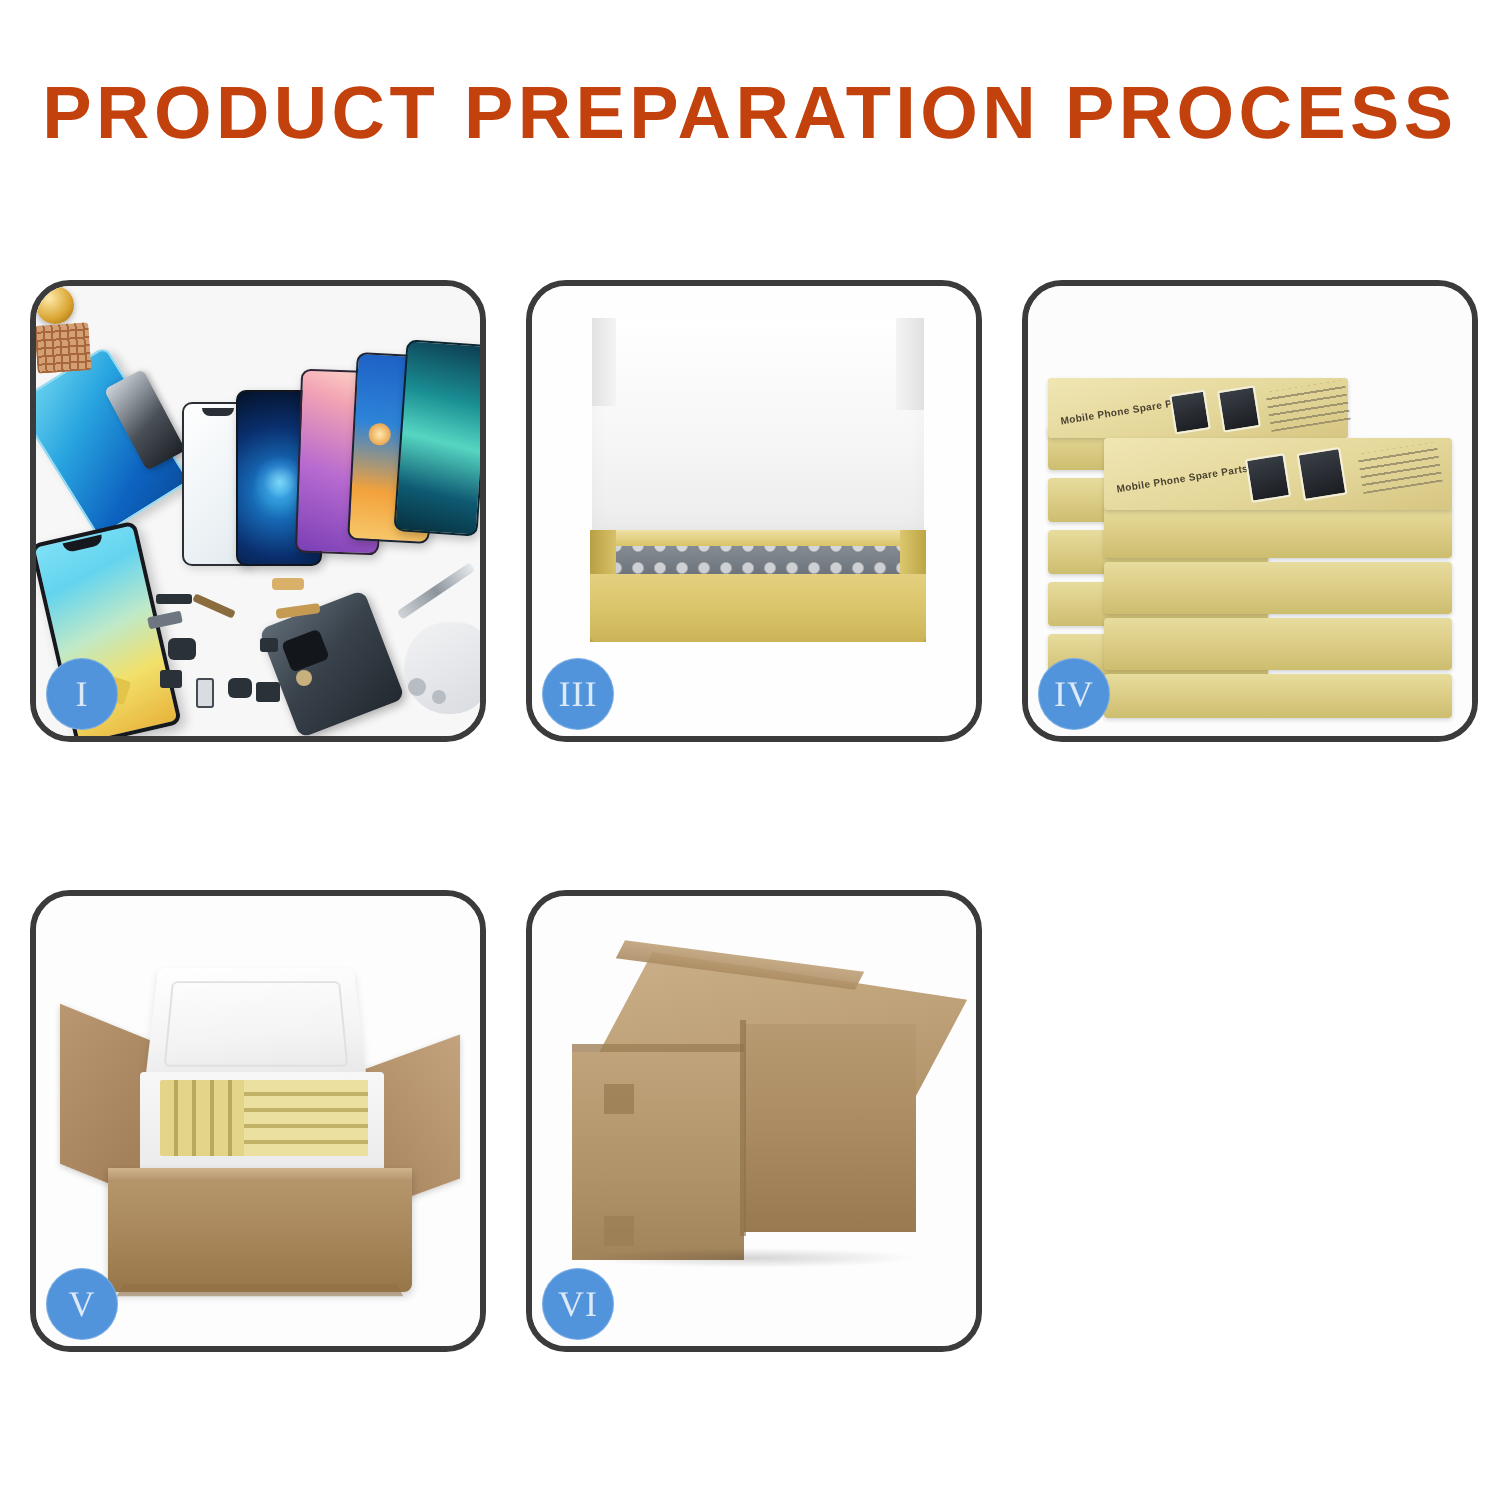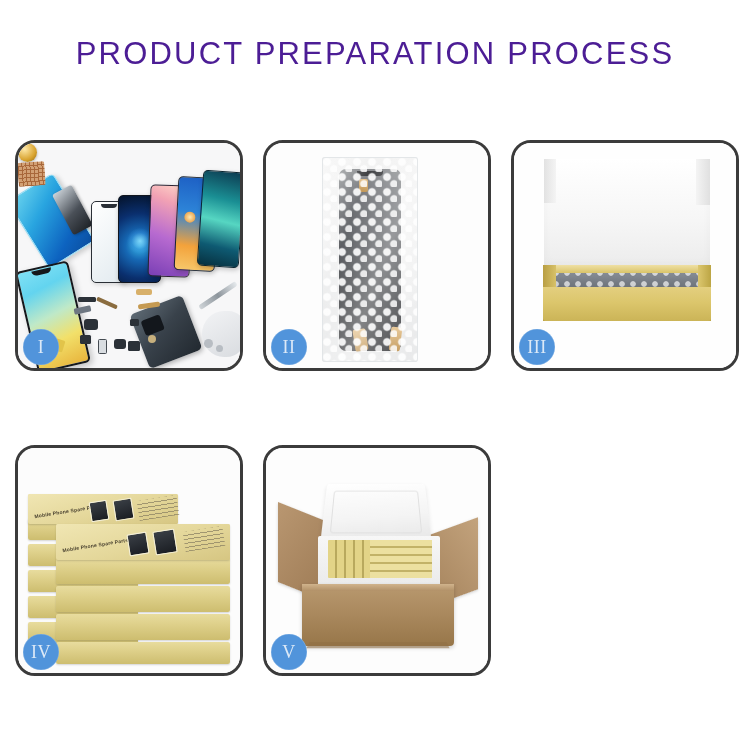--- a/index.html
+++ b/index.html
@@ -16,24 +16,24 @@
   }
 
   
   .header {
     width: 750px;
     padding-top: 38px;
     text-align: center;
   }
   .title {
     font-family: "Liberation Sans", sans-serif;
-    font-size: 31px;
-    font-weight: 400;
+    font-size: 37px;
+    font-weight: 700;
     letter-spacing: 2.2px;
-    color: #4c1d95;
+    color: #c2410c;
     line-height: 1;
     white-space: nowrap;
   }
   .subtitle {
     margin-top: 14px;
     font-family: "Liberation Sans", sans-serif;
     font-size: 14.5px;
     font-weight: 400;
     letter-spacing: 0.15px;
     color: #1a1a1a;
@@ -499,33 +499,20 @@
       <div class="chip" style="left:56px;top:164px;width:17px;height:6px;background:#6d7681;transform:rotate(-12deg);"></div>
       <div class="chip" style="left:78px;top:158px;width:22px;height:4px;background:#8a6c3f;transform:rotate(24deg);"></div>
       <div class="chip" style="left:130px;top:192px;width:8px;height:8px;border-radius:50%;background:#c7b07d;"></div>
       <div class="chip" style="left:186px;top:196px;width:9px;height:9px;border-radius:50%;background:#b8bdc3;"></div>
       <div class="chip" style="left:198px;top:202px;width:7px;height:7px;border-radius:50%;background:#b8bdc3;"></div>
       <div class="chip" style="left:34px;top:196px;width:12px;height:12px;background:#e2c44a;transform:rotate(18deg);"></div>
     </div>
     <div class="badge">I</div>
   </div>
 
-  <div class="panel">
-    <div class="panel-inner p2">
-      <div class="p2-item">
-        <div class="p2-screen"></div>
-        <div class="p2-flex1"></div>
-        <div class="p2-flex2"></div>
-        <div class="p2-flex3"></div>
-        <div class="p2-bubbles"></div>
-        <div class="p2-sheen"></div>
-      </div>
-    </div>
-    <div class="badge">II</div>
-  </div>
 
   <div class="panel">
     <div class="panel-inner p3">
       <div class="p3-lid"></div>
       <div class="p3-bubble"></div>
       <div class="p3-box">
         <div class="p3-box-rim"></div>
         <div class="p3-box-l"></div>
         <div class="p3-box-r"></div>
         <div class="p3-box-front"></div>
@@ -575,14 +562,28 @@
       <div class="p5-flapR"></div>
       <div class="p5-foamlid"></div>
       <div class="p5-foam"></div>
       <div class="p5-contents"></div>
       <div class="p5-contents2"></div>
       <div class="p5-front"></div>
     </div>
     <div class="badge">V</div>
   </div>
 
+  <div class="panel">
+    <div class="panel-inner p6">
+      <div class="p6-top"></div>
+      <div class="p6-tape"></div>
+      <div class="p6-seamT"></div>
+      <div class="p6-left"></div>
+      <div class="p6-right"></div>
+      <div class="p6-edge"></div>
+      <div class="p6-tab1"></div>
+      <div class="p6-tab2"></div>
+      <div class="p6-shadow"></div>
+    </div>
+    <div class="badge">VI</div>
+  </div>
 
 </div>
 
 </body></html>

